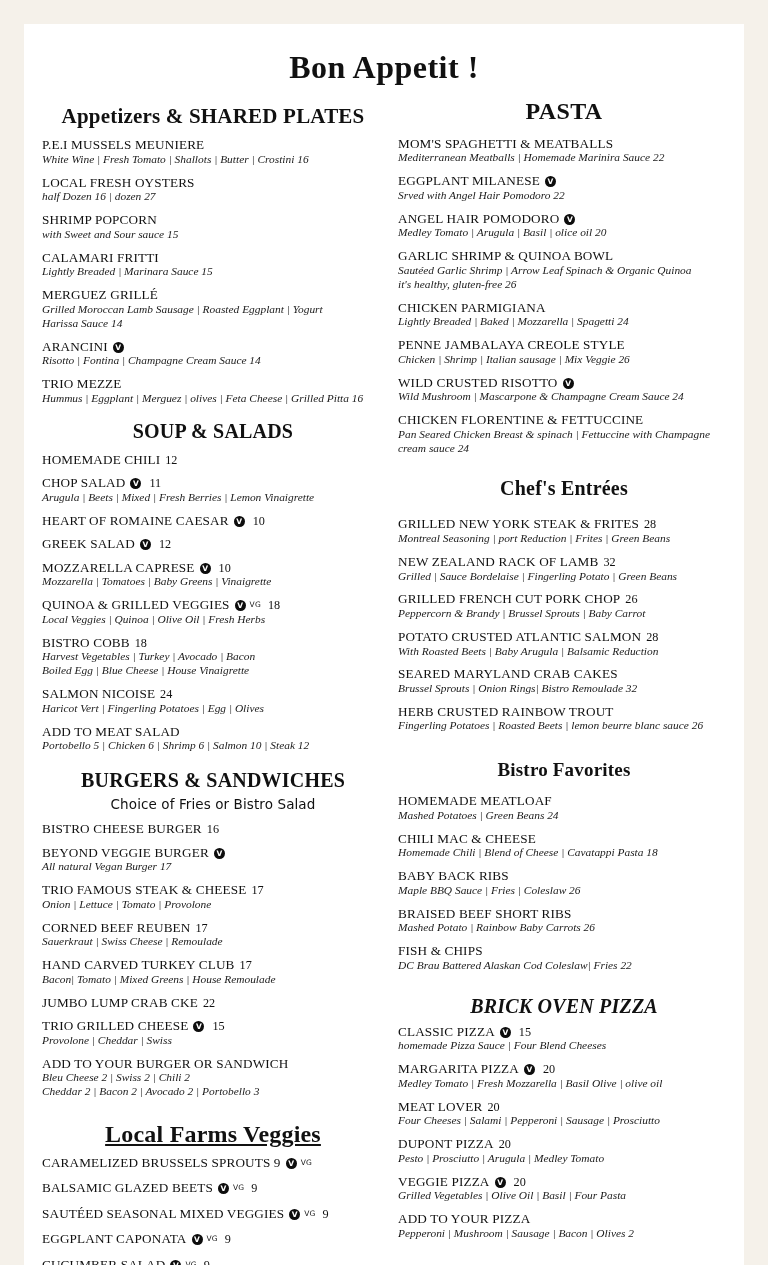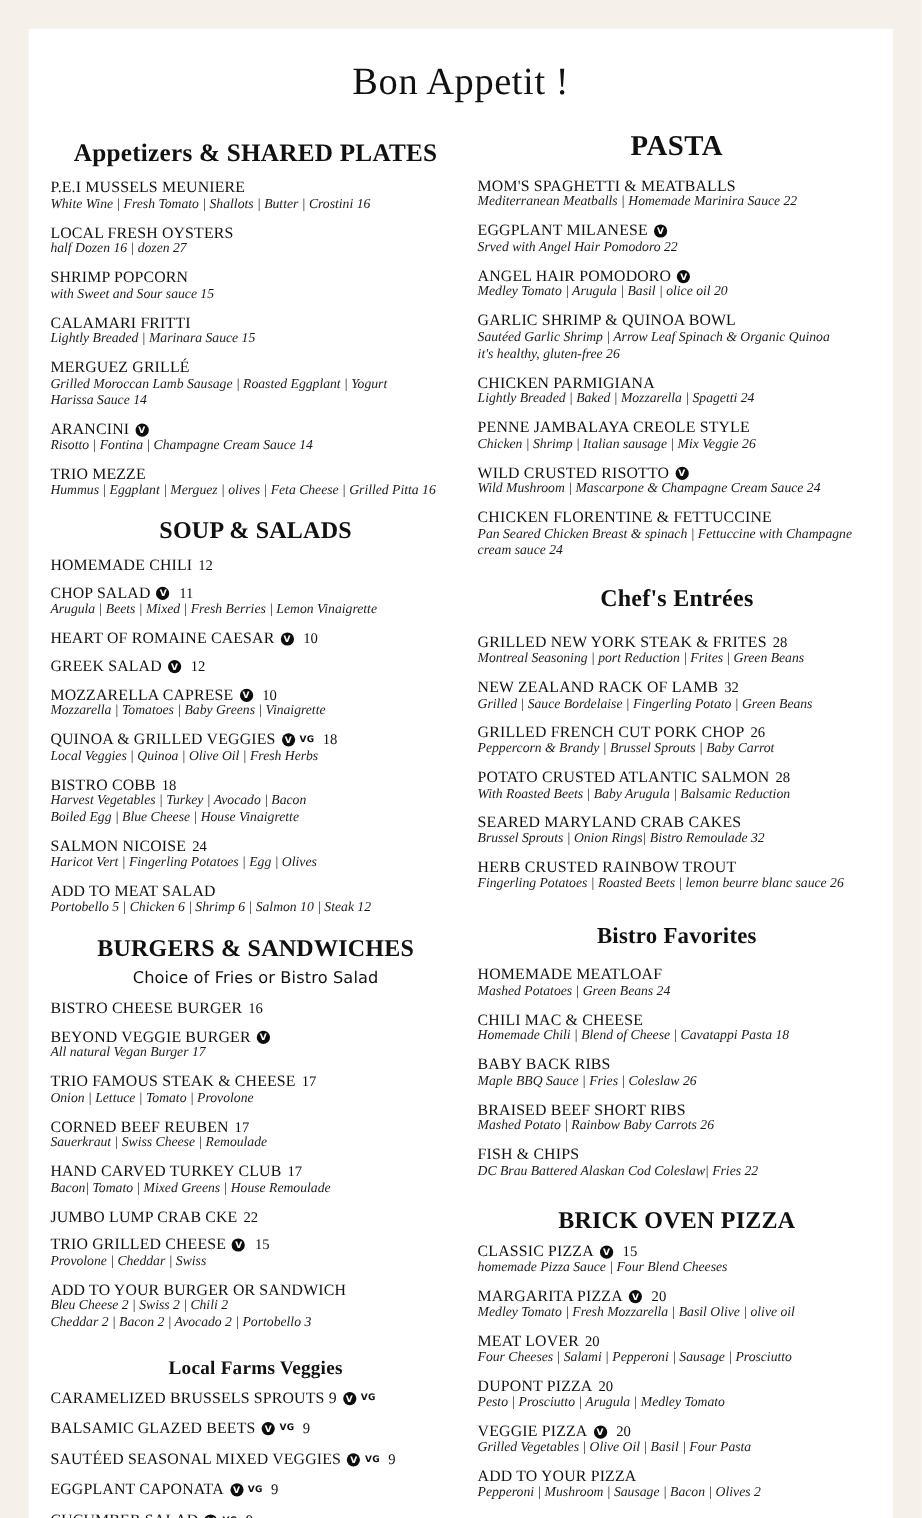--- a/index.html
+++ b/index.html
@@ -21,23 +21,23 @@
     width: 720px;
     height: 1265px;
     background: #ffffff;
     box-sizing: border-box;
     padding: 0;
   }
   .title {
     text-align: center;
     font-family: "Liberation Serif", "DejaVu Serif", serif;
     font-size: 32px;
-    font-weight: 400;
+    font-weight: 700;
     letter-spacing: 0.5px;
-    margin: 26px 0 12px 0;
+    margin: 26px 0 1px 0;
     padding: 0;
     line-height: 1.1;
   }
   .cols {
     display: flex;
     flex-direction: row;
     align-items: flex-start;
     padding: 0 0 0 0;
   }
   .col {
@@ -56,25 +56,25 @@
   .sec-head {
     font-family: "Liberation Serif", "DejaVu Serif", serif;
     font-weight: bold;
     text-align: center;
     margin: 0;
     line-height: 1.15;
   }
   .sec-head.h-app   { font-size: 21px; letter-spacing: .2px; margin: 18px 0 9px 0; }
   .sec-head.h-soup  { font-size: 20px; letter-spacing: .2px; margin: 14px 0 9px 0; }
   .sec-head.h-burg  { font-size: 20px; letter-spacing: .2px; margin: 16px 0 4px 0; }
-  .sec-head.h-farms { font-size: 16px; letter-spacing: .2px; margin: 22px 0 6px 0; }
+  .sec-head.h-farms { font-size: 24px; letter-spacing: .2px; margin: 22px 0 6px 0; text-decoration: underline; }
   .sec-head.h-pasta { font-size: 24px; letter-spacing: .4px; margin: 12px 0 10px 0; }
   .sec-head.h-chef  { font-size: 20px; letter-spacing: .2px; margin: 22px 0 16px 0; }
   .sec-head.h-bistro{ font-size: 19px; letter-spacing: .2px; margin: 26px 0 12px 0; }
-  .sec-head.h-pizza { font-size: 20px; letter-spacing: .2px; margin: 22px 0 6px 0; }
+  .sec-head.h-pizza { font-size: 20px; letter-spacing: .2px; margin: 22px 0 6px 0; font-style: italic; }
 
   .sub-note {
     text-align: center;
     font-family: "DejaVu Sans", "Liberation Sans", sans-serif;
     font-size: 13.5px;
     font-weight: 400;
     margin: 2px 0 9px 0;
     letter-spacing: .1px;
   }
 
@@ -115,21 +115,21 @@
     line-height: 11px;
     text-align: center;
     vertical-align: 1px;
     margin: 0 3px 0 5px;
     letter-spacing: 0;
   }
   .vg {
     display: inline-block;
     font-family: "DejaVu Sans", "Liberation Sans", sans-serif;
     font-size: 7.5px;
-    font-weight: bold;
+    font-weight: normal;
     letter-spacing: .2px;
     vertical-align: 2px;
     margin: 0 2px 0 1px;
   }
   
   .oneline .item-name { font-size: 13.2px; }
   .farms .item { margin-bottom: 10px; }
 </style>
 </head>
 <body>

